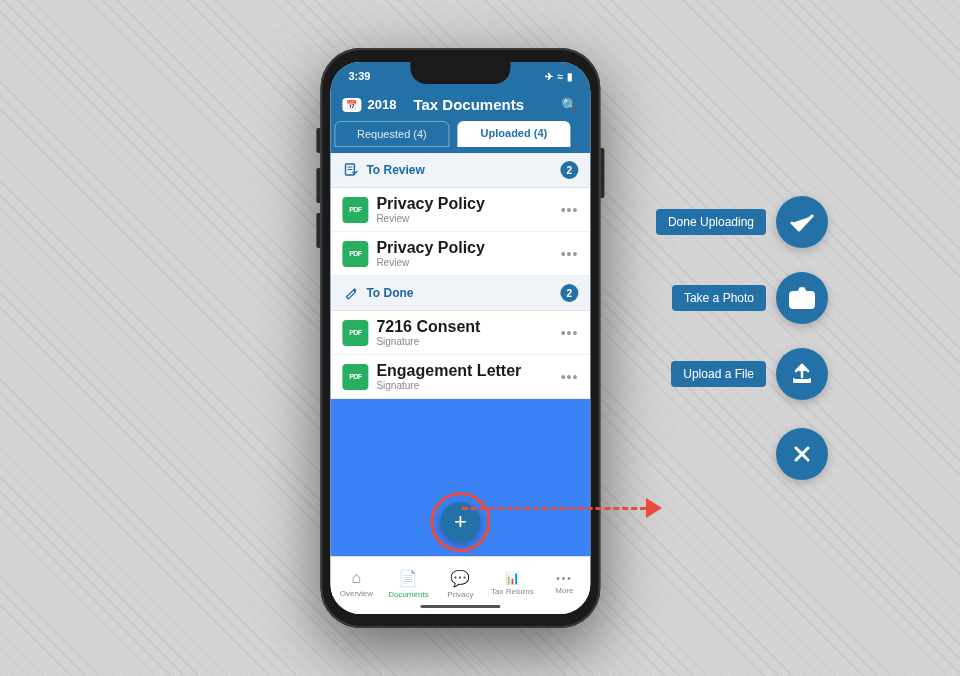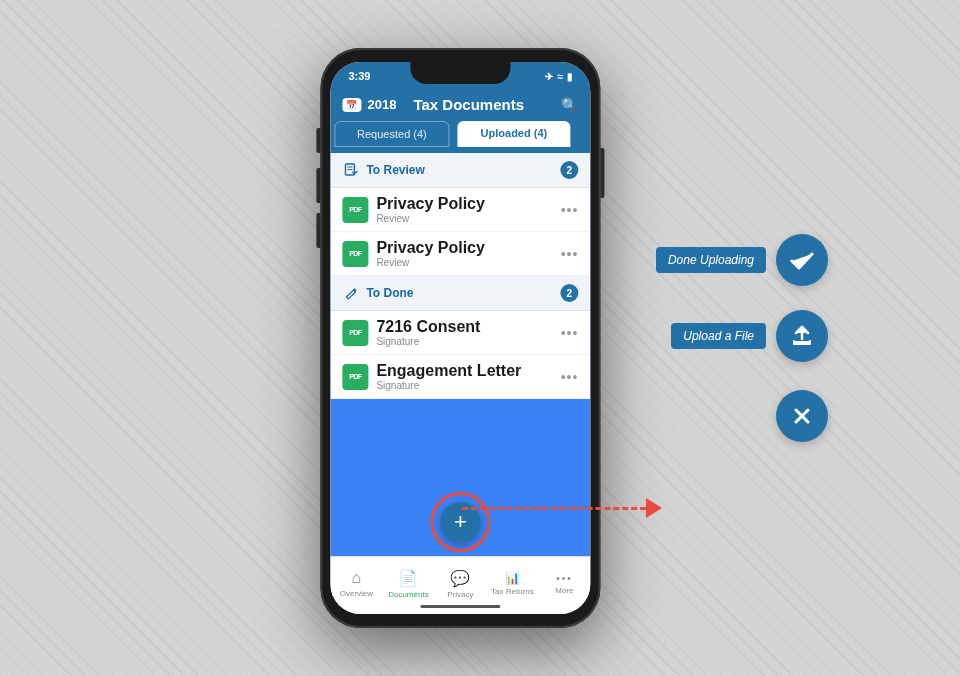--- a/index.html
+++ b/index.html
@@ -356,21 +356,20 @@
       gap: 10px;
     }
 
     .action-label {
       background: #2471a8;
       color: white;
       font-size: 12px;
       font-weight: 500;
       padding: 6px 12px;
       border-radius: 4px;
-      font-style: italic;
     }
 
     .action-circle {
       width: 52px;
       height: 52px;
       border-radius: 50%;
       background: #2471a8;
       display: flex;
       align-items: center;
       justify-content: center;
@@ -607,20 +606,32 @@
     <div class="action-row">
       <div class="action-label">Done Uploading</div>
       <div class="action-circle">
         <svg width="24" height="24" viewBox="0 0 24 24" fill="none">
           <path d="M2 13l7 7L22 6" stroke="white" stroke-width="3" stroke-linecap="round" stroke-linejoin="round"></path>
           <path d="M9 13l3 3" stroke="white" stroke-width="3" stroke-linecap="round" stroke-linejoin="round" opacity="0.6"></path>
         </svg>
       </div>
     </div>
 
+    <div class="action-row">
+      <div class="action-label">Take a Photo</div>
+      <div class="action-circle">
+        <svg width="26" height="22" viewBox="0 0 26 22" fill="none">
+          <rect x="1" y="5" width="24" height="16" rx="3" stroke="white" stroke-width="2"></rect>
+          <circle cx="13" cy="13" r="5" stroke="white" stroke-width="2"></circle>
+          <path d="M9 5l2-4h4l2 4" stroke="white" stroke-width="1.5"></path>
+          <circle cx="21" cy="7" r="1.5" fill="white"></circle>
+          <text x="13" y="8" fill="white" font-size="6" text-anchor="middle" font-weight="bold">+</text>
+        </svg>
+      </div>
+    </div>
 
     <div class="action-row">
       <div class="action-label">Upload a File</div>
       <div class="action-circle">
         <svg width="24" height="24" viewBox="0 0 24 24" fill="none">
           <path d="M12 3 L12 15" stroke="white" stroke-width="2.5" stroke-linecap="round"></path>
           <path d="M6 9 L12 3 L18 9" stroke="white" stroke-width="2.5" stroke-linecap="round" stroke-linejoin="round"></path>
           <path d="M4 17 L4 20 L20 20 L20 17" stroke="white" stroke-width="2" stroke-linecap="round" stroke-linejoin="round"></path>
         </svg>
       </div>

